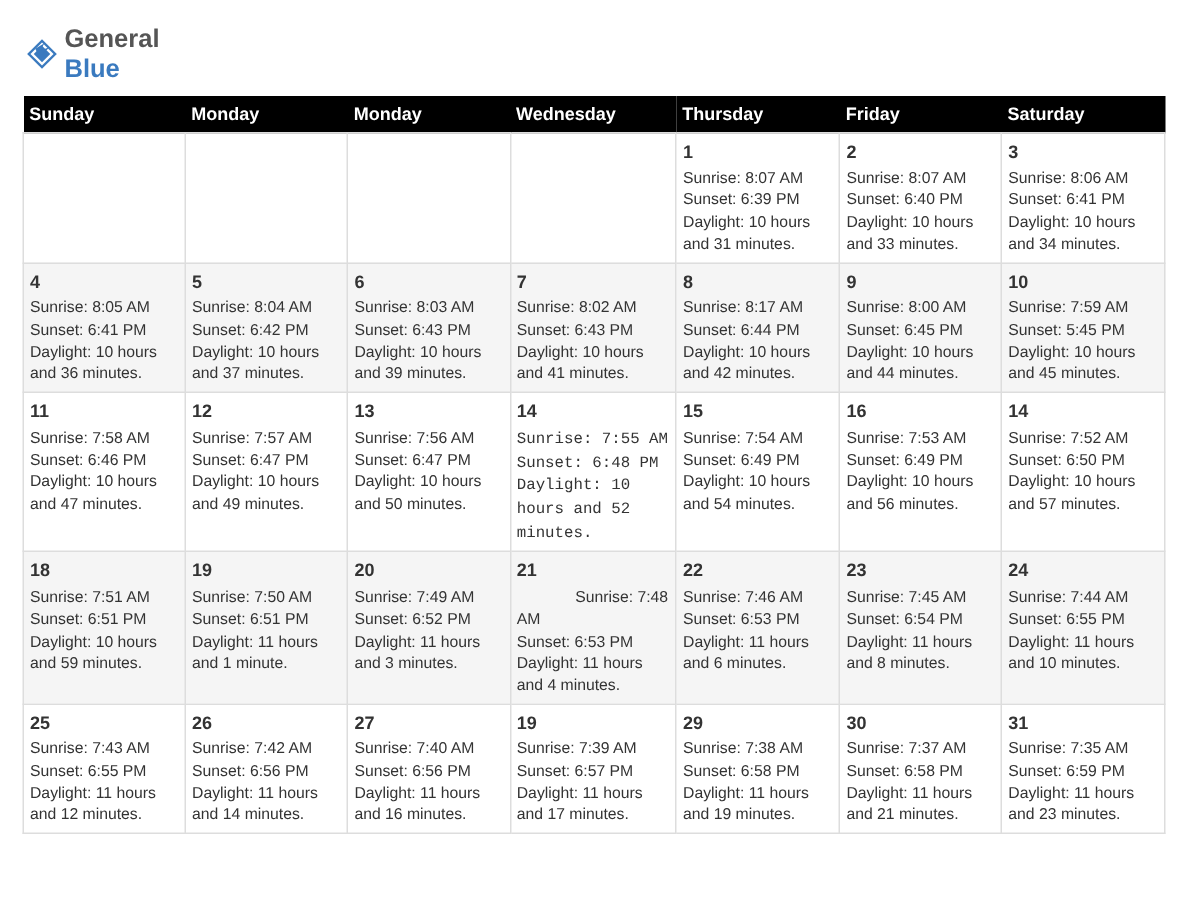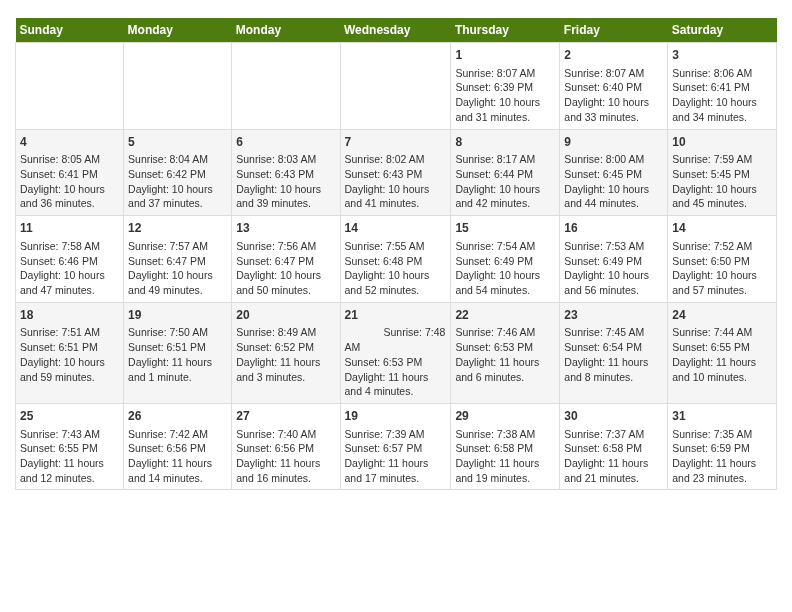--- a/index.html
+++ b/index.html
@@ -43,21 +43,21 @@
     .sub-title {
       font-size: 15px;
       color: #333;
     }
     table {
       width: 100%;
       border-collapse: collapse;
       font-size: 11px;
     }
     th {
-      background-color: #4d7c0f;
+      background-color: #000000;
       color: #fff;
       padding: 5px 4px;
       text-align: left;
       font-size: 12px;
       font-weight: bold;
     }
     td {
       vertical-align: top;
       padding: 4px 4px;
       border: 1px solid #ddd;
@@ -80,20 +80,35 @@
       margin-bottom: 2px;
     }
     .empty-cell {
       background: #fff !important;
     }
   </style>
 </head>
 <body>
 
 <div class="header-area">
+  <div class="logo">
+    <div style="display:flex;align-items:center;">
+      <svg class="logo-icon" viewBox="0 0 40 40" width="36" height="36">
+        <polygon points="20,2 38,20 20,38 2,20" fill="#3a7abf"></polygon>
+        <polygon points="20,6 34,20 20,34 6,20" fill="#fff"></polygon>
+        <polygon points="20,10 30,20 20,30 10,20" fill="#3a7abf"></polygon>
+
+        <path d="M18 16 L28 10 L24 18 L34 14 L22 26 L20 20 Z" fill="#3a7abf" transform="translate(-8,-4) scale(1.1)"></path>
+      </svg>
+      <div class="logo-block" style="margin-left:4px;">
+        <span style="font-size:17px;font-weight:bold;color:#555;">General</span>
+        <span style="font-size:17px;font-weight:bold;color:#3a7abf;">Blue</span>
+      </div>
+    </div>
+  </div>
 </div>
 
 <table>
   <thead>
     <tr>
     <th>Sunday</th>
         <th>Monday</th>
         <th>Monday</th>
         <th>Wednesday</th>
         <th>Thursday</th>
@@ -143,41 +158,41 @@
       <tr>
         <td><span class="day-num">11</span><span style="white-space: pre-line;">Sunrise: 7:58 AM
 Sunset: 6:46 PM
 Daylight: 10 hours and 47 minutes.</span></td>
         <td><span class="day-num">12</span><span style="white-space: pre-line;">Sunrise: 7:57 AM
 Sunset: 6:47 PM
 Daylight: 10 hours and 49 minutes.</span></td>
         <td><span class="day-num">13</span><span style="white-space: pre-line;">Sunrise: 7:56 AM
 Sunset: 6:47 PM
 Daylight: 10 hours and 50 minutes.</span></td>
-        <td><span class="day-num">14</span><span style="white-space: pre-line;">Sunrise: 7:55 AM
+        <td><span class="day-num">14</span><span style="white-space: pre-line; font-family: Liberation Mono, monospace;">Sunrise: 7:55 AM
 Sunset: 6:48 PM
 Daylight: 10 hours and 52 minutes.</span></td>
         <td><span class="day-num">15</span><span style="white-space: pre-line;">Sunrise: 7:54 AM
 Sunset: 6:49 PM
 Daylight: 10 hours and 54 minutes.</span></td>
         <td><span class="day-num">16</span><span style="white-space: pre-line;">Sunrise: 7:53 AM
 Sunset: 6:49 PM
 Daylight: 10 hours and 56 minutes.</span></td>
         <td><span class="day-num">14</span><span style="white-space: pre-line;">Sunrise: 7:52 AM
 Sunset: 6:50 PM
 Daylight: 10 hours and 57 minutes.</span></td>
       </tr>
       <tr>
         <td><span class="day-num">18</span><span style="white-space: pre-line;">Sunrise: 7:51 AM
 Sunset: 6:51 PM
 Daylight: 10 hours and 59 minutes.</span></td>
         <td><span class="day-num">19</span><span style="white-space: pre-line;">Sunrise: 7:50 AM
 Sunset: 6:51 PM
 Daylight: 11 hours and 1 minute.</span></td>
-        <td><span class="day-num">20</span><span style="white-space: pre-line;">Sunrise: 8:49 AM
+        <td><span class="day-num">20</span><span style="white-space: pre-line;">Sunrise: 7:49 AM
 Sunset: 6:52 PM
 Daylight: 11 hours and 3 minutes.</span></td>
         <td><span class="day-num">21</span><span style="white-space: pre-line; margin-left: 39px;">Sunrise: 7:48 AM
 Sunset: 6:53 PM
 Daylight: 11 hours and 4 minutes.</span></td>
         <td><span class="day-num">22</span><span style="white-space: pre-line;">Sunrise: 7:46 AM
 Sunset: 6:53 PM
 Daylight: 11 hours and 6 minutes.</span></td>
         <td><span class="day-num">23</span><span style="white-space: pre-line;">Sunrise: 7:45 AM
 Sunset: 6:54 PM

